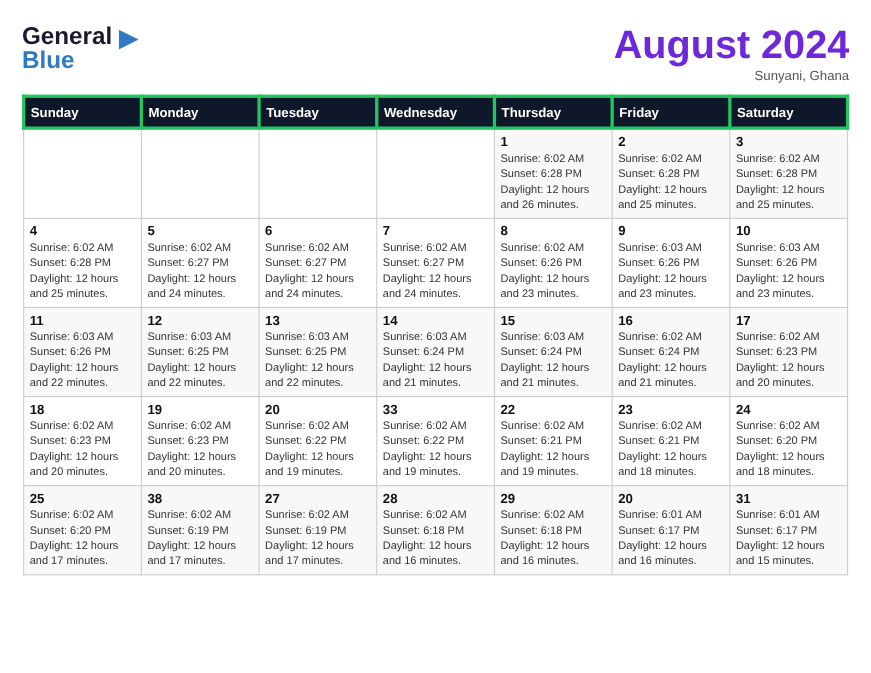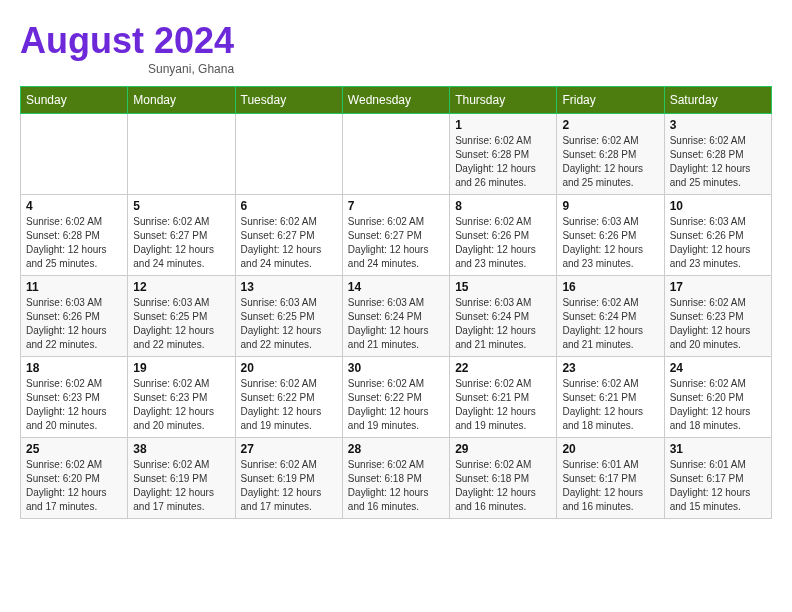--- a/index.html
+++ b/index.html
@@ -32,27 +32,27 @@
       font-size: 12px;
       font-weight: normal;
       color: #555;
     }
     table {
       width: 100%;
       border-collapse: collapse;
       font-size: 10.5px;
     }
     thead th {
-      background-color: #4d7c0f;
+      background-color: #0f172a;
       color: white;
       text-align: left;
       padding: 6px 5px;
       font-size: 12px;
-      font-weight: normal;
-      border: 1px solid #22c55e;
+      font-weight: bold;
+      border: 3px solid #22c55e;
     }
     tbody td {
       border: 1px solid #ccc;
       vertical-align: top;
       padding: 4px 5px;
       width: 14.28%;
       min-height: 80px;
       background: #fff;
     }
     tbody tr:nth-child(odd) td {
@@ -70,20 +70,31 @@
       line-height: 1.4;
     }
     .empty-cell {
       background: #fff !important;
     }
   </style>
 </head>
 <body>
 
 <div class="header">
+  <div class="logo">
+    <div style="display:flex; align-items:center; gap:2px;">
+      <div style="position:relative; display:inline-block;">
+        <span style="font-size:22px; font-weight:bold; color:#1a1a2e;">General</span>
+        <svg style="display:inline-block; vertical-align:middle; margin-left:2px;" width="18" height="18" viewBox="0 0 18 18">
+          <polygon points="0,0 18,9 0,18" fill="#2e7bc4"></polygon>
+        </svg>
+      </div>
+    </div>
+    <div style="font-size:22px; font-weight:bold; color:#2e7bc4; margin-top:-4px;">Blue</div>
+  </div>
   <div class="month-title">
     <h1>August 2024</h1>
     <h2>Sunyani, Ghana</h2>
   </div>
 </div>
 
 <table>
   <thead>
     <tr>
       <th>Sunday</th>
@@ -181,21 +192,21 @@
         </td>
         <td>
           <div class="day-number">19</div>
           <div class="day-info">Sunrise: 6:02 AM<br>Sunset: 6:23 PM<br>Daylight: 12 hours<br>and 20 minutes.</div>
         </td>
         <td>
           <div class="day-number">20</div>
           <div class="day-info">Sunrise: 6:02 AM<br>Sunset: 6:22 PM<br>Daylight: 12 hours<br>and 19 minutes.</div>
         </td>
         <td>
-          <div class="day-number">30</div>
+          <div class="day-number">33</div>
           <div class="day-info">Sunrise: 6:02 AM<br>Sunset: 6:22 PM<br>Daylight: 12 hours<br>and 19 minutes.</div>
         </td>
         <td>
           <div class="day-number">22</div>
           <div class="day-info">Sunrise: 6:02 AM<br>Sunset: 6:21 PM<br>Daylight: 12 hours<br>and 19 minutes.</div>
         </td>
         <td>
           <div class="day-number">23</div>
           <div class="day-info">Sunrise: 6:02 AM<br>Sunset: 6:21 PM<br>Daylight: 12 hours<br>and 18 minutes.</div>
         </td>

